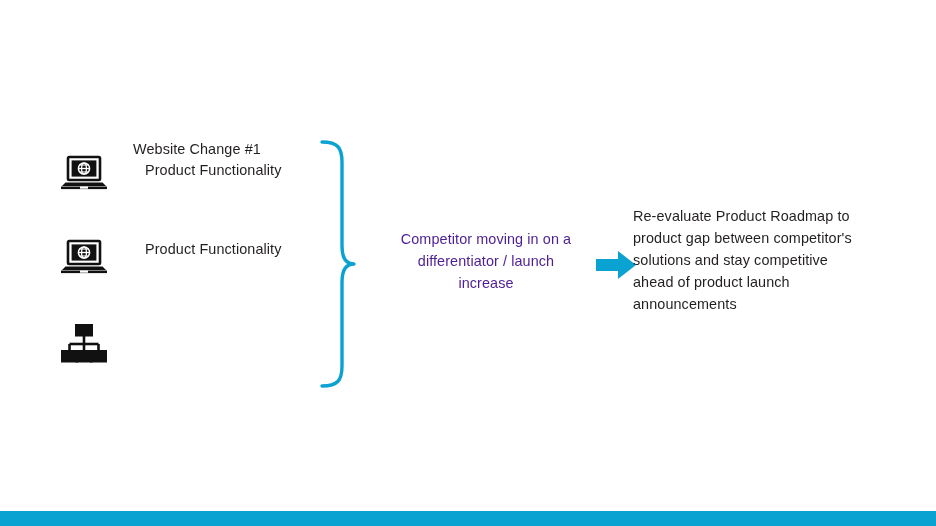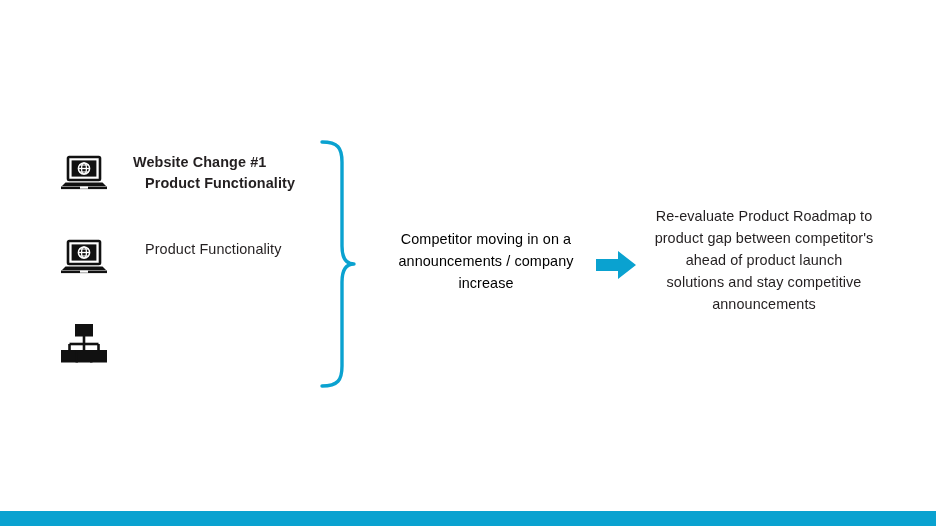--- a/index.html
+++ b/index.html
@@ -47,41 +47,40 @@
 
   
   .mid-text {
     position: absolute;
     left: 386px;
     top: 228px;
     width: 200px;
     text-align: center;
     font-size: 14.4px;
     line-height: 22px;
-    color: #000000;
+    color: #4c1d95;
     letter-spacing: 0.1px;
   }
   .mid-text span { display: block; }
 
   
   .arrow {
     position: absolute;
     left: 596px;
     top: 251px;
     width: 40px;
     height: 28px;
   }
 
   
   .right-text {
     position: absolute;
     left: 633px;
     top: 205px;
     width: 262px;
-    text-align: center;
     font-size: 14.4px;
     line-height: 22px;
     color: #231f20;
     letter-spacing: 0.1px;
   }
   .right-text span { display: block; }
 
   
   .bottom-bar {
     position: absolute;
@@ -107,21 +106,21 @@
       <ellipse cx="23" cy="13.5" rx="2.4" ry="5.6" fill="none" stroke="#ffffff" stroke-width="1.3"></ellipse>
       <line x1="17.4" y1="13.5" x2="28.6" y2="13.5" stroke="#ffffff" stroke-width="1.3"></line>
       <line x1="18.3" y1="10.0" x2="27.7" y2="10.0" stroke="#ffffff" stroke-width="1.1"></line>
       <line x1="18.3" y1="17.0" x2="27.7" y2="17.0" stroke="#ffffff" stroke-width="1.1"></line>
 
       <path d="M1 31 H45 L41.5 27.5 H4.5 Z" fill="#111111"></path>
       <rect x="0" y="31.5" width="46" height="2.6" fill="#111111"></rect>
       <rect x="19" y="31.5" width="8" height="2.2" fill="#ffffff"></rect>
     </svg>
   </div>
-  <div class="item-text" style="left:133px; top:152px;font-weight:bold;">
+  <div class="item-text" style="left:133px; top:139px;">
     <span class="l1">Website Change #1</span>
     <span class="l2">Product Functionality</span>
   </div>
 
   <div class="item-icon" style="left:58px; top:236px;">
     <svg width="46" height="38" viewBox="0 0 46 38" aria-hidden="true">
       <rect x="7" y="2" width="32" height="23" rx="1.2" fill="none" stroke="#111111" stroke-width="2.6"></rect>
       <rect x="10.6" y="5.4" width="24.8" height="16.2" fill="#111111"></rect>
       <circle cx="23" cy="13.5" r="5.6" fill="none" stroke="#ffffff" stroke-width="1.5"></circle>
       <ellipse cx="23" cy="13.5" rx="2.4" ry="5.6" fill="none" stroke="#ffffff" stroke-width="1.3"></ellipse>
@@ -161,33 +160,33 @@
                L 26 108
                C 26 120, 30 126, 38 126
                C 30 126, 26 132, 26 144
                L 26 228
                C 26 242, 22 248, 6 248" fill="none" stroke="#0AA2D0" stroke-width="3.4" stroke-linecap="round" stroke-linejoin="round"></path>
     </svg>
   </div>
 
   <div class="mid-text">
     <span>Competitor moving in on a</span>
-    <span>announcements / company</span>
+    <span>differentiator / launch</span>
     <span>increase</span>
   </div>
 
   <div class="arrow">
     <svg width="40" height="28" viewBox="0 0 40 28" aria-hidden="true">
       <path d="M0 8 H22 V0 L40 14 L22 28 V20 H0 Z" fill="#0AA2D0"></path>
     </svg>
   </div>
 
   <div class="right-text">
     <span>Re-evaluate Product Roadmap to</span>
     <span>product gap between competitor's</span>
+    <span>solutions and stay competitive</span>
     <span>ahead of product launch</span>
-    <span>solutions and stay competitive</span>
     <span>announcements</span>
   </div>
 
   <div class="bottom-bar" style="background:#0AA2D0;"></div>
 
 </div>
 
 </body></html>

